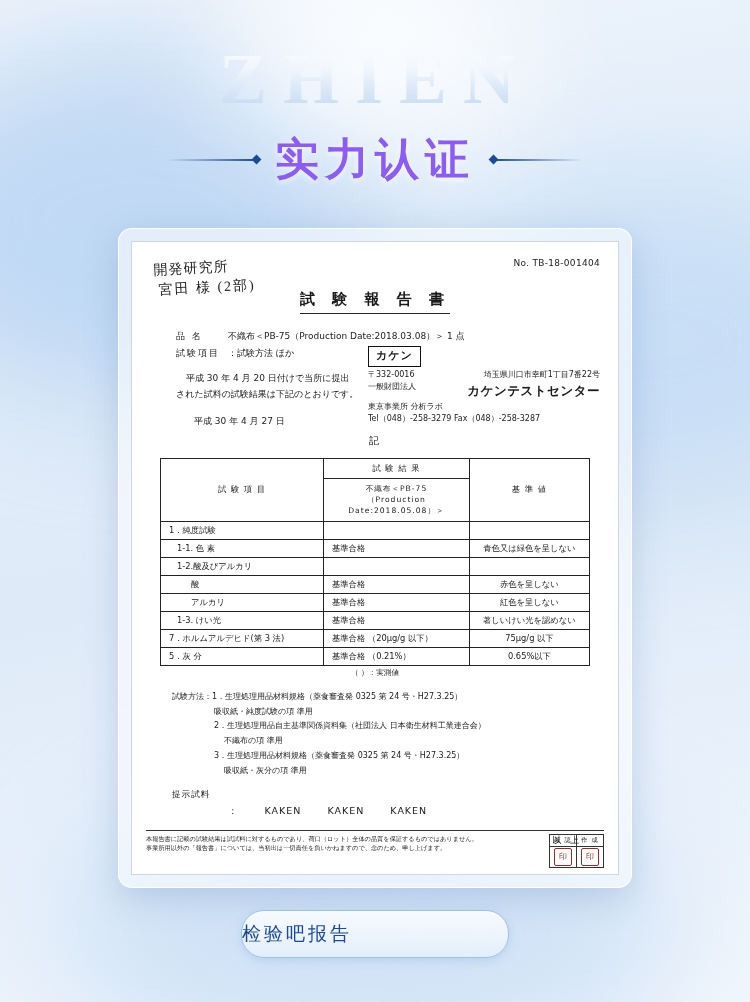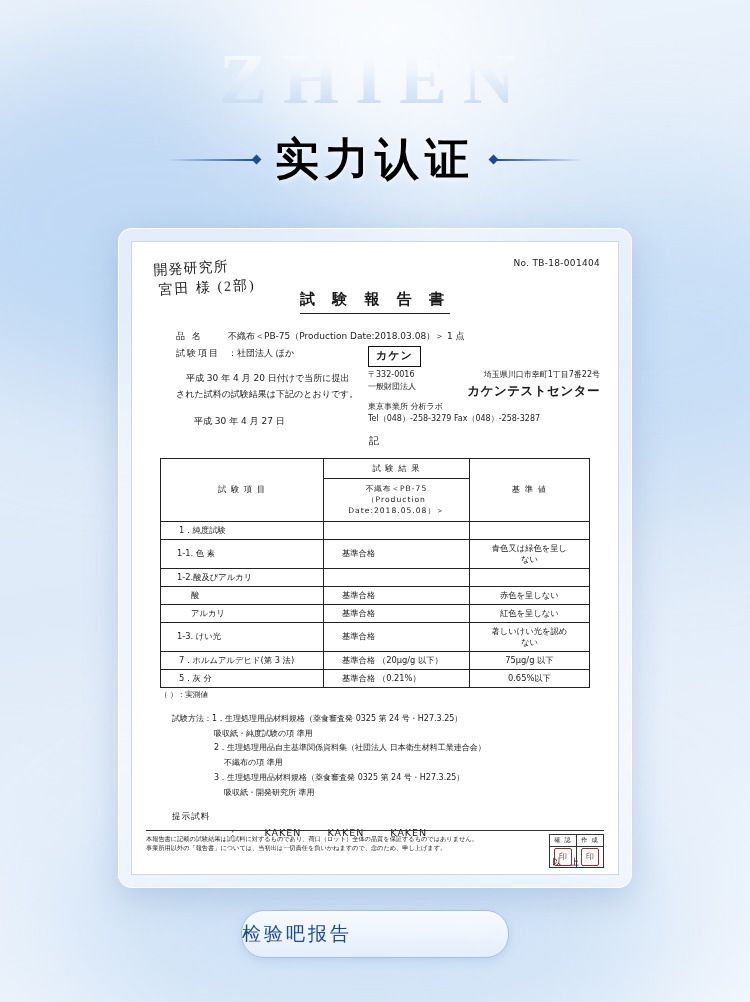--- a/index.html
+++ b/index.html
@@ -83,21 +83,21 @@
   }
   .title-line.right::after {
     right: auto;
     left: -3px;
   }
   .main-title {
     font-family: "Liberation Serif", serif;
     font-size: 44px;
     font-weight: 700;
     letter-spacing: 6px;
-    color: #000000;
+    color: #8b5cf6;
     text-shadow: 0 2px 6px rgba(255,255,255,0.85);
   }
 
   
   .doc-card {
     position: absolute;
     top: 228px;
     left: 118px;
     width: 514px;
     height: 660px;
@@ -221,42 +221,42 @@
 
   
   table.results {
     width: 430px;
     margin: 0 auto;
     border-collapse: collapse;
     font-size: 8.3px;
   }
   table.results th, table.results td {
     border: 1px solid #222;
-    padding: 3px 18px;
+    padding: 3px 8px;
     vertical-align: middle;
   }
   table.results thead th {
     text-align: center;
     font-weight: normal;
     letter-spacing: 1px;
     padding: 4px 3px;
   }
   .col-item { width: 38%; }
   .col-res  { width: 34%; }
   .col-std  { width: 28%; }
   .res-head-sub { font-size: 7.6px; display: block; line-height: 1.5; }
   td.item { text-align: left; padding-left: 6px; }
   td.res  { text-align: left; padding-left: 20px; }
   td.std  { text-align: center; padding-left: 6px; }
   .row-sub { padding-left: 16px !important; }
   .row-sub2 { padding-left: 30px !important; }
   .note-right {
     width: 430px;
     margin: 2px auto 0 auto;
-    text-align: left;
+    text-align: center;
     font-size: 7.6px;
   }
 
   
   .methods {
     margin: 12px 0 0 24px;
     font-size: 8px;
     line-height: 1.85;
   }
   .methods .m-ind { padding-left: 42px; }
@@ -394,21 +394,21 @@
       <div class="doc-no">No. TB-18-001404</div>
 
       <div class="doc-title">試 験 報 告 書</div>
       <div class="doc-title-underline"></div>
 
       <div class="meta">
         <div>
           <span class="lab">品  名</span><span>不織布＜PB-75（Production Date:2018.03.08）＞          1 点</span>
         </div>
         <div>
-          <span class="lab">試験項目</span><span>：社団法人  ほか</span>
+          <span class="lab">試験項目</span><span>：試験方法  ほか</span>
         </div>
       </div>
 
       <div class="company">
         <div class="kaken-logo">カケン</div>
         <div class="company-row">
           <span>〒332-0016</span>
           <span>埼玉県川口市幸町1丁目7番22号</span>
         </div>
         <div class="company-row">
@@ -488,21 +488,21 @@
       <div class="note-right">（  ）：実測値</div>
 
       <div class="methods">
         <div>
           <span>試験方法：</span><span>1．生理処理用品材料規格（薬食審査発 0325 第 24 号・H27.3.25）</span>
         </div>
         <div class="m-ind">吸収紙・純度試験の項  準用</div>
         <div class="m-ind">2．生理処理用品自主基準関係資料集（社団法人   日本衛生材料工業連合会）</div>
         <div class="m-ind2">不織布の項  準用</div>
         <div class="m-ind">3．生理処理用品材料規格（薬食審査発 0325 第 24 号・H27.3.25）</div>
-        <div class="m-ind2">吸収紙・開発研究所  準用</div>
+        <div class="m-ind2">吸収紙・灰分の項  準用</div>
       </div>
 
       <div class="sample-label">提示試料</div>
       <div class="sample-values">
         <span class="colon">：</span><span class="kaken-word">KAKEN</span><span class="kaken-word">KAKEN</span><span>KAKEN</span>
       </div>
 
       <div class="end-mark">以  上</div>
 
       <div class="doc-footer">

